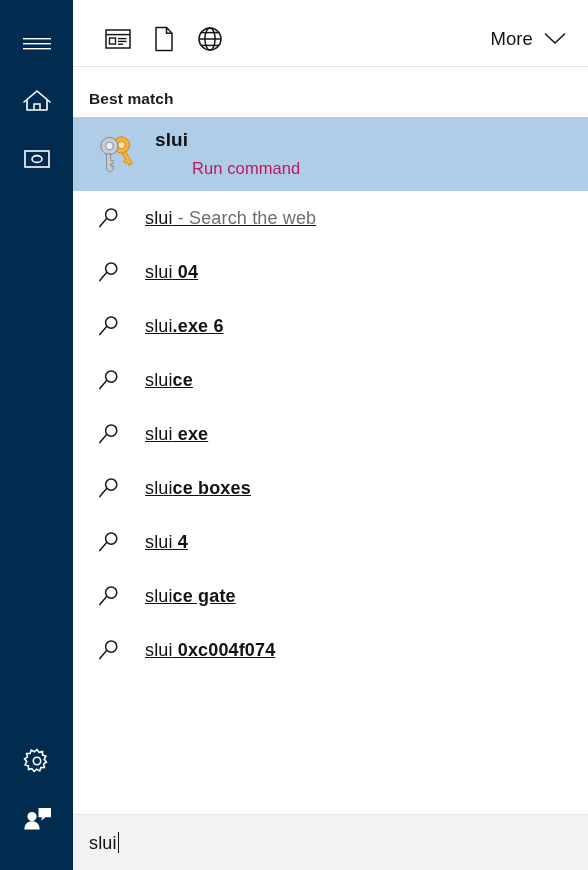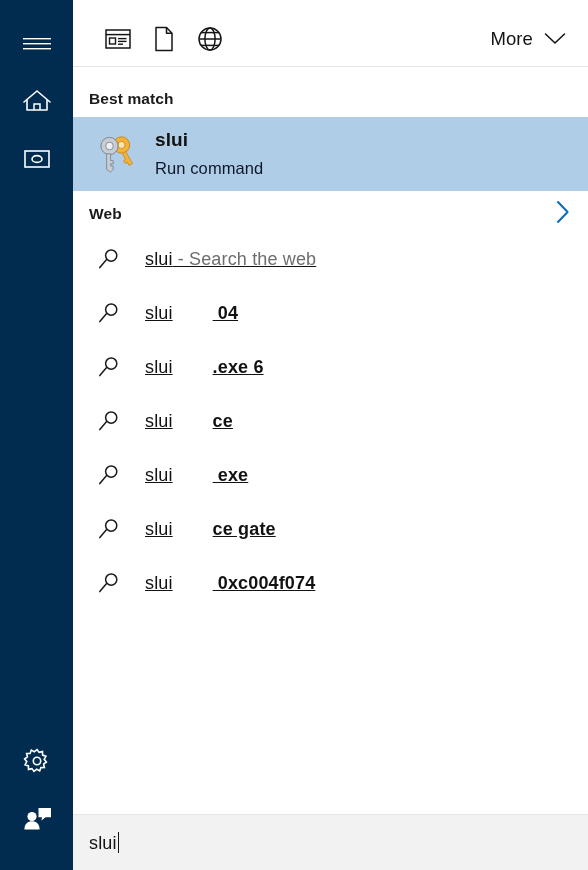--- a/index.html
+++ b/index.html
@@ -154,24 +154,25 @@
   .best-title {
     font-size: 19px;
     font-weight: bold;
     color: #121212;
     line-height: 24px;
     letter-spacing: 0.1px;
   }
 
   .best-sub {
     font-size: 16.5px;
-    color: #0f172a;
+    color: #be185d;
     line-height: 24px;
     margin-top: 4px;
     letter-spacing: 0.1px;
+    margin-left: 37px;
   }
 
   
   .sugg-row {
     height: 54px;
     display: flex;
     align-items: center;
     padding-left: 16px;
   }
 
@@ -186,21 +187,21 @@
 
   .sugg-text {
     font-size: 18px;
     color: #121212;
     margin-left: 16px;
     letter-spacing: 0.15px;
     white-space: nowrap;
     text-decoration: underline;
   }
   .sugg-text .pre  { font-weight: normal; }
-  .sugg-text .bold { font-weight: bold; padding-left: 40px; }
+  .sugg-text .bold { font-weight: bold; }
   .sugg-text .dim  { font-weight: normal; color: #6e6e6e; }
 
   
   .searchbar {
     flex: 0 0 56px;
     height: 56px;
     background: #F2F2F2;
     border-top: 1px solid #e6e6e6;
     display: flex;
     align-items: center;
@@ -365,31 +366,20 @@
               <path d="M11.6 19.8 L11.6 35.5 L15.4 38 L18.2 35.5 L18.2 32 L15.6 32 L15.6 29.8 L18.2 29.8 L18.2 26.6 L15.6 26.6 L15.6 19.8 Z" fill="#C8CDD4" stroke="#7E8691" stroke-width="0.9" stroke-linejoin="round"></path>
             </g>
           </svg>
         </div>
         <div class="best-texts">
           <div class="best-title">slui</div>
           <div class="best-sub">Run command</div>
         </div>
       </div>
 
-      <div class="section-head web">
-        <span class="sh-label">Web</span>
-        <span class="sh-spacer"></span>
-        <span class="sh-chev">
-          <span>
-            <svg width="14" height="24" viewBox="0 0 14 24">
-              <path d="M2 2 L11.6 12 L2 22" stroke="#0C6BBE" stroke-width="2" fill="none" stroke-linecap="round" stroke-linejoin="round"></path>
-            </svg>
-          </span>
-        </span>
-      </div>
 
       <div id="suggestion-rows">
           <div class="sugg-row">
             <div class="mag-icon">
               <svg width="22" height="22" viewBox="0 0 22 22">
                 <circle cx="13.2" cy="7.6" r="5.6" stroke="#1a1a1a" stroke-width="1.5" fill="none"></circle>
                 <line x1="8.6" y1="11.6" x2="1.8" y2="19.6" stroke="#1a1a1a" stroke-width="1.5" stroke-linecap="round"></line>
               </svg>
             </div>
             <div class="sugg-text"><span class="pre">slui</span><span class="dim"> - Search the web</span></div>
@@ -422,20 +412,38 @@
             <div class="sugg-text"><span class="pre">slui</span><span class="bold">ce</span></div>
           </div>
           <div class="sugg-row">
             <div class="mag-icon">
               <svg width="22" height="22" viewBox="0 0 22 22">
                 <circle cx="13.2" cy="7.6" r="5.6" stroke="#1a1a1a" stroke-width="1.5" fill="none"></circle>
                 <line x1="8.6" y1="11.6" x2="1.8" y2="19.6" stroke="#1a1a1a" stroke-width="1.5" stroke-linecap="round"></line>
               </svg>
             </div>
             <div class="sugg-text"><span class="pre">slui</span><span class="bold"> exe</span></div>
+          </div>
+          <div class="sugg-row">
+            <div class="mag-icon">
+              <svg width="22" height="22" viewBox="0 0 22 22">
+                <circle cx="13.2" cy="7.6" r="5.6" stroke="#1a1a1a" stroke-width="1.5" fill="none"></circle>
+                <line x1="8.6" y1="11.6" x2="1.8" y2="19.6" stroke="#1a1a1a" stroke-width="1.5" stroke-linecap="round"></line>
+              </svg>
+            </div>
+            <div class="sugg-text"><span class="pre">slui</span><span class="bold">ce boxes</span></div>
+          </div>
+          <div class="sugg-row">
+            <div class="mag-icon">
+              <svg width="22" height="22" viewBox="0 0 22 22">
+                <circle cx="13.2" cy="7.6" r="5.6" stroke="#1a1a1a" stroke-width="1.5" fill="none"></circle>
+                <line x1="8.6" y1="11.6" x2="1.8" y2="19.6" stroke="#1a1a1a" stroke-width="1.5" stroke-linecap="round"></line>
+              </svg>
+            </div>
+            <div class="sugg-text"><span class="pre">slui</span><span class="bold"> 4</span></div>
           </div>
           <div class="sugg-row">
             <div class="mag-icon">
               <svg width="22" height="22" viewBox="0 0 22 22">
                 <circle cx="13.2" cy="7.6" r="5.6" stroke="#1a1a1a" stroke-width="1.5" fill="none"></circle>
                 <line x1="8.6" y1="11.6" x2="1.8" y2="19.6" stroke="#1a1a1a" stroke-width="1.5" stroke-linecap="round"></line>
               </svg>
             </div>
             <div class="sugg-text"><span class="pre">slui</span><span class="bold">ce gate</span></div>
           </div>

